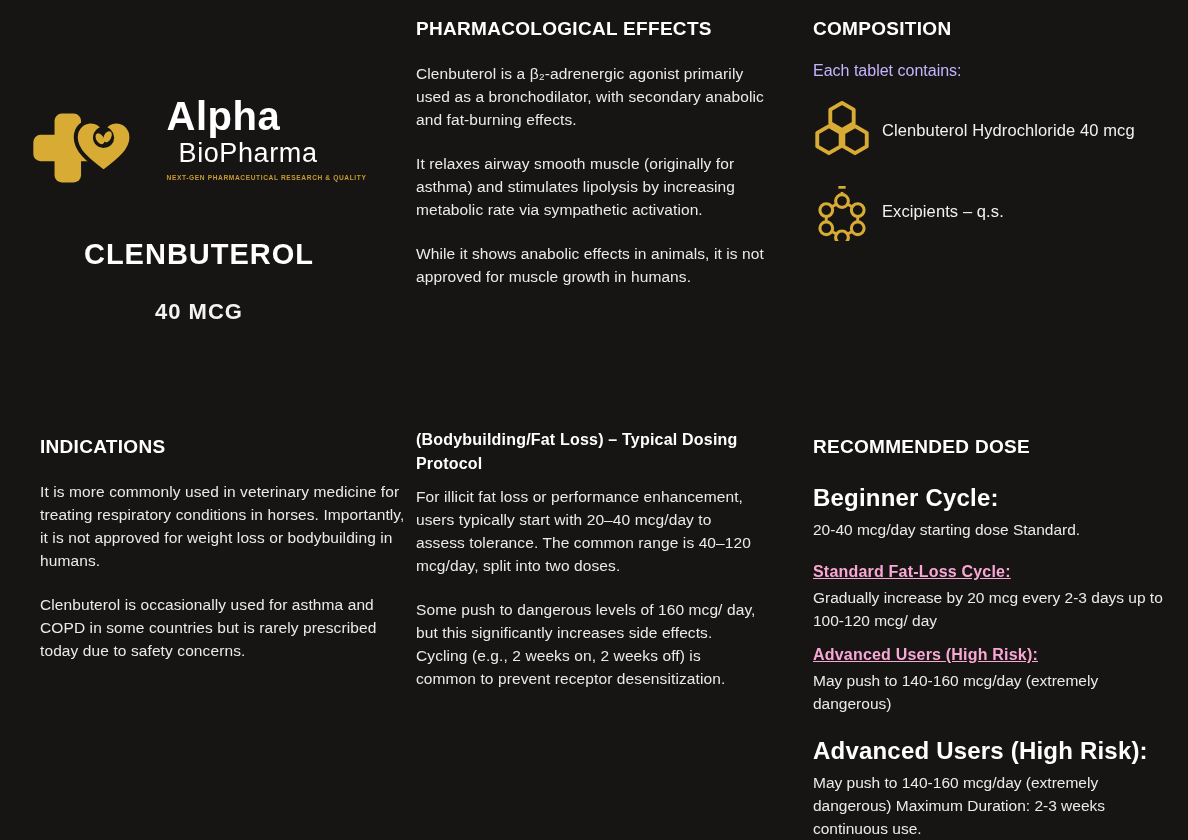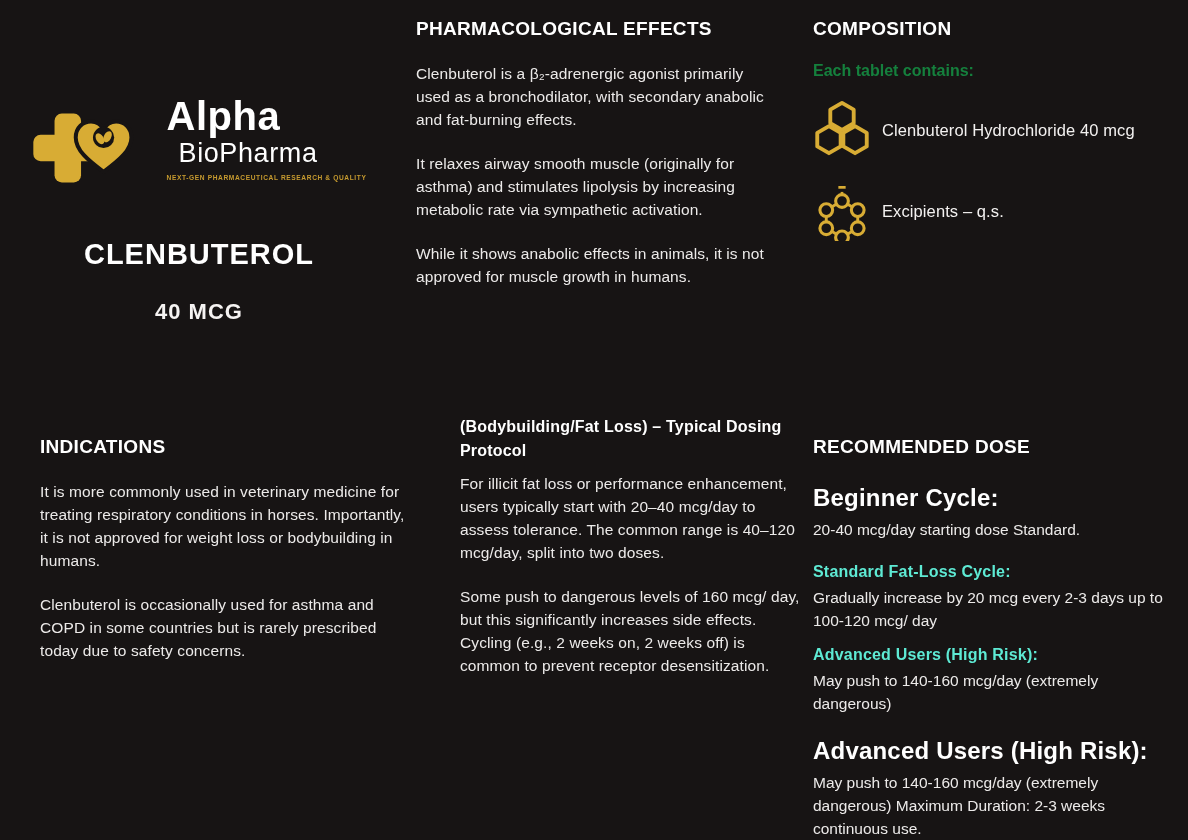--- a/index.html
+++ b/index.html
@@ -28,21 +28,21 @@
     margin-bottom: 21px;
     font-weight: 400;
   }
   .body-text:last-child { margin-bottom: 0; }
 
   
   .brand-cell        { position: absolute; left: 20px;  top: 92px;  width: 358px; text-align: center; }
   .effects-cell      { position: absolute; left: 416px; top: 18px;  width: 348px; }
   .composition-cell  { position: absolute; left: 813px; top: 18px;  width: 362px; }
   .indications-cell  { position: absolute; left: 20px;  top: 436px; width: 375px; margin-left: 20px; }
-  .dosing-cell       { position: absolute; left: 416px; top: 415px; width: 348px; margin-left: 44px; }
+  .dosing-cell       { position: absolute; left: 416px; top: 428px; width: 348px; }
   .dose-cell         { position: absolute; left: 813px; top: 436px; width: 358px; }
 
   
   .brand-lockup {
     display: flex;
     justify-content: center;
     align-items: flex-start;
     gap: 19px;
     height: 112px;
   }
@@ -62,36 +62,36 @@
   .product-name {
     margin-top: 34px;
     font-size: 29px; font-weight: 800; letter-spacing: 1px; color: #ffffff;
   }
   .product-dose {
     margin-top: 28px;
     font-size: 22px; font-weight: 700; letter-spacing: 1px; color: #F5F3F2;
   }
 
   
-  .comp-subtitle { font-size: 16px; color: #15803d; margin-bottom: 20px; font-weight: 700; }
+  .comp-subtitle { font-size: 16px; color: #c4b5fd; margin-bottom: 20px; font-weight: 400; }
   .comp-item { display: flex; align-items: center; gap: 11px; margin-bottom: 21px; min-height: 60px; }
   .comp-icon { width: 58px; height: 60px; flex: 0 0 auto; }
   .comp-label { font-size: 16.5px; color: #F3F1F0; letter-spacing: 0.1px; }
 
   
   .dosing-title {
     font-size: 16px; line-height: 24px; font-weight: 800; color: #ffffff;
     letter-spacing: 0.2px; margin-bottom: 9px;
   }
 
   
   .dose-entry { margin-bottom: 22px; }
   .dose-entry.gap-small { margin-bottom: 14px; }
   .dose-heading-lg { font-size: 24px; font-weight: 700; color: #ffffff; letter-spacing: 0.2px; margin-bottom: 6px; }
-  .dose-heading-md { font-size: 16px;   font-weight: 800; color: #5eead4; letter-spacing: 0.2px; margin-bottom: 5px; }
+  .dose-heading-md { font-size: 16px;   font-weight: 800; color: #f9a8d4; letter-spacing: 0.2px; margin-bottom: 5px; text-decoration: underline; }
   .dose-body { font-size: 15.5px; line-height: 23px; color: #ECEAE9; }
 </style>
 </head>
 <body>
 
 <div class="page">
 
   <section class="brand-cell">
     <div class="brand-lockup">
       <svg class="brand-logo-svg" viewBox="0 0 175 120" aria-hidden="true">

